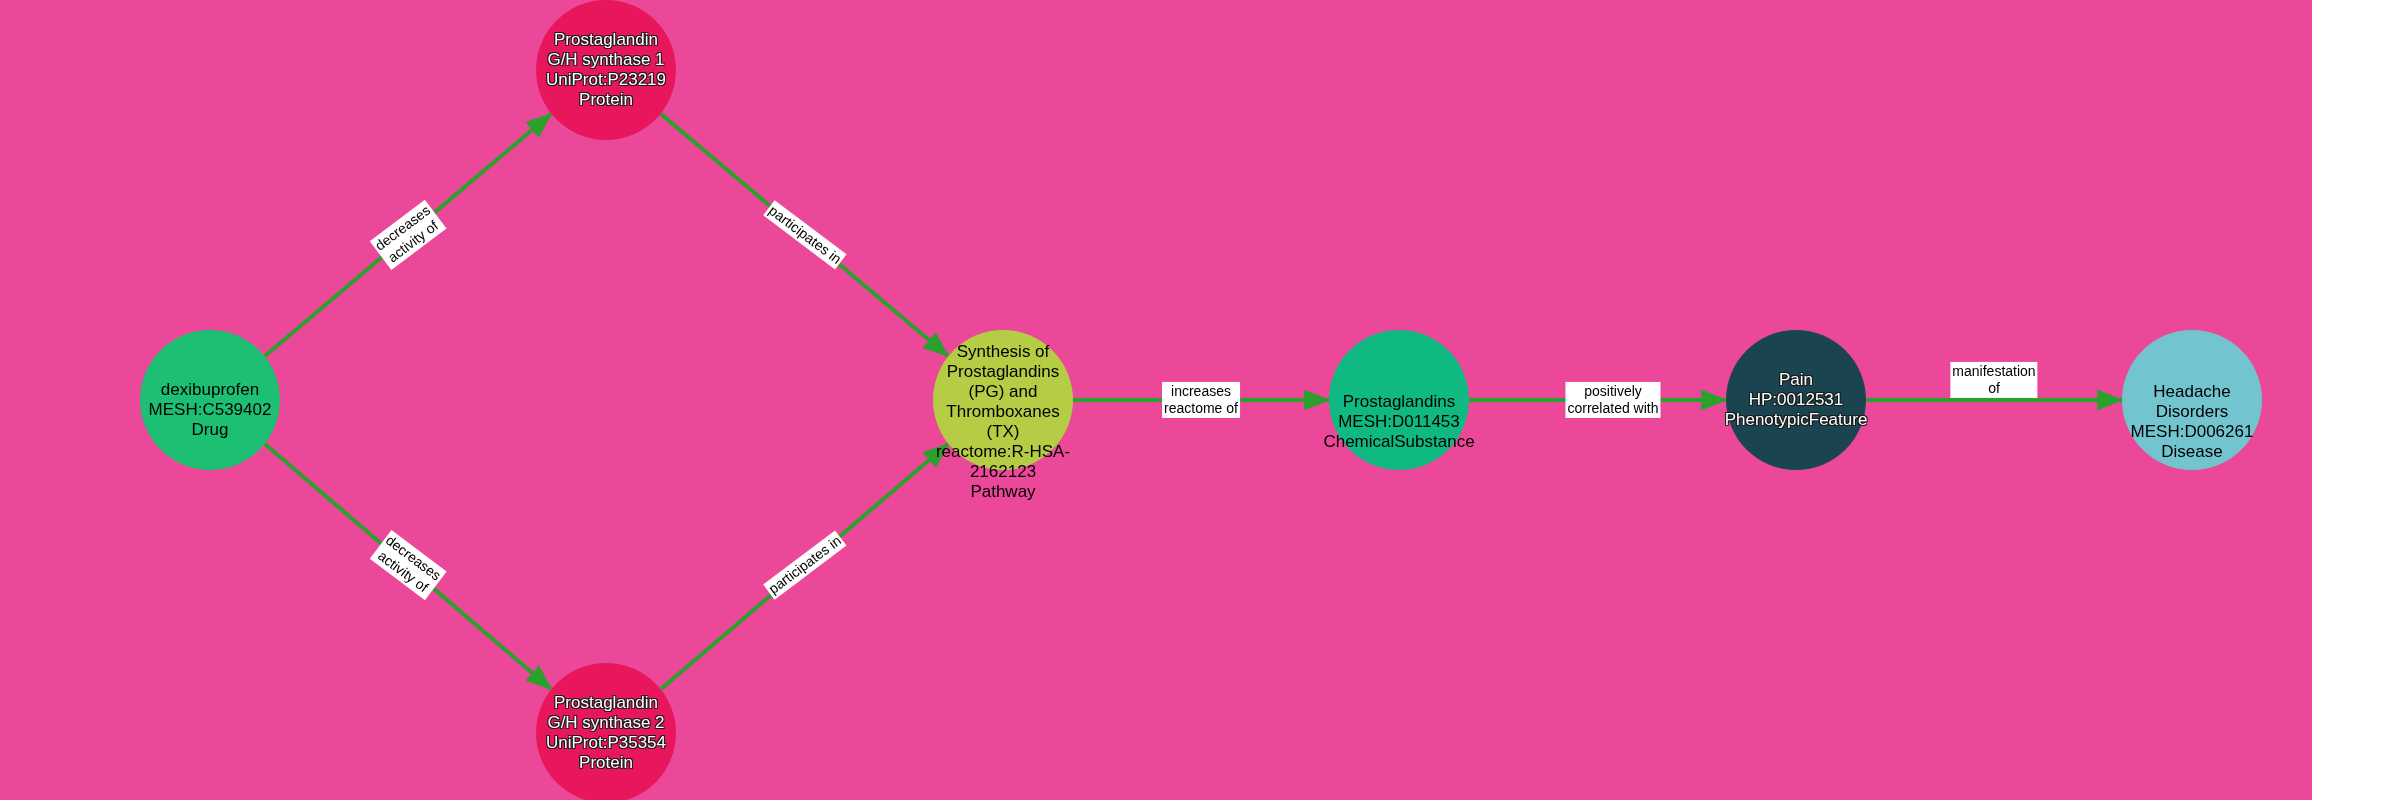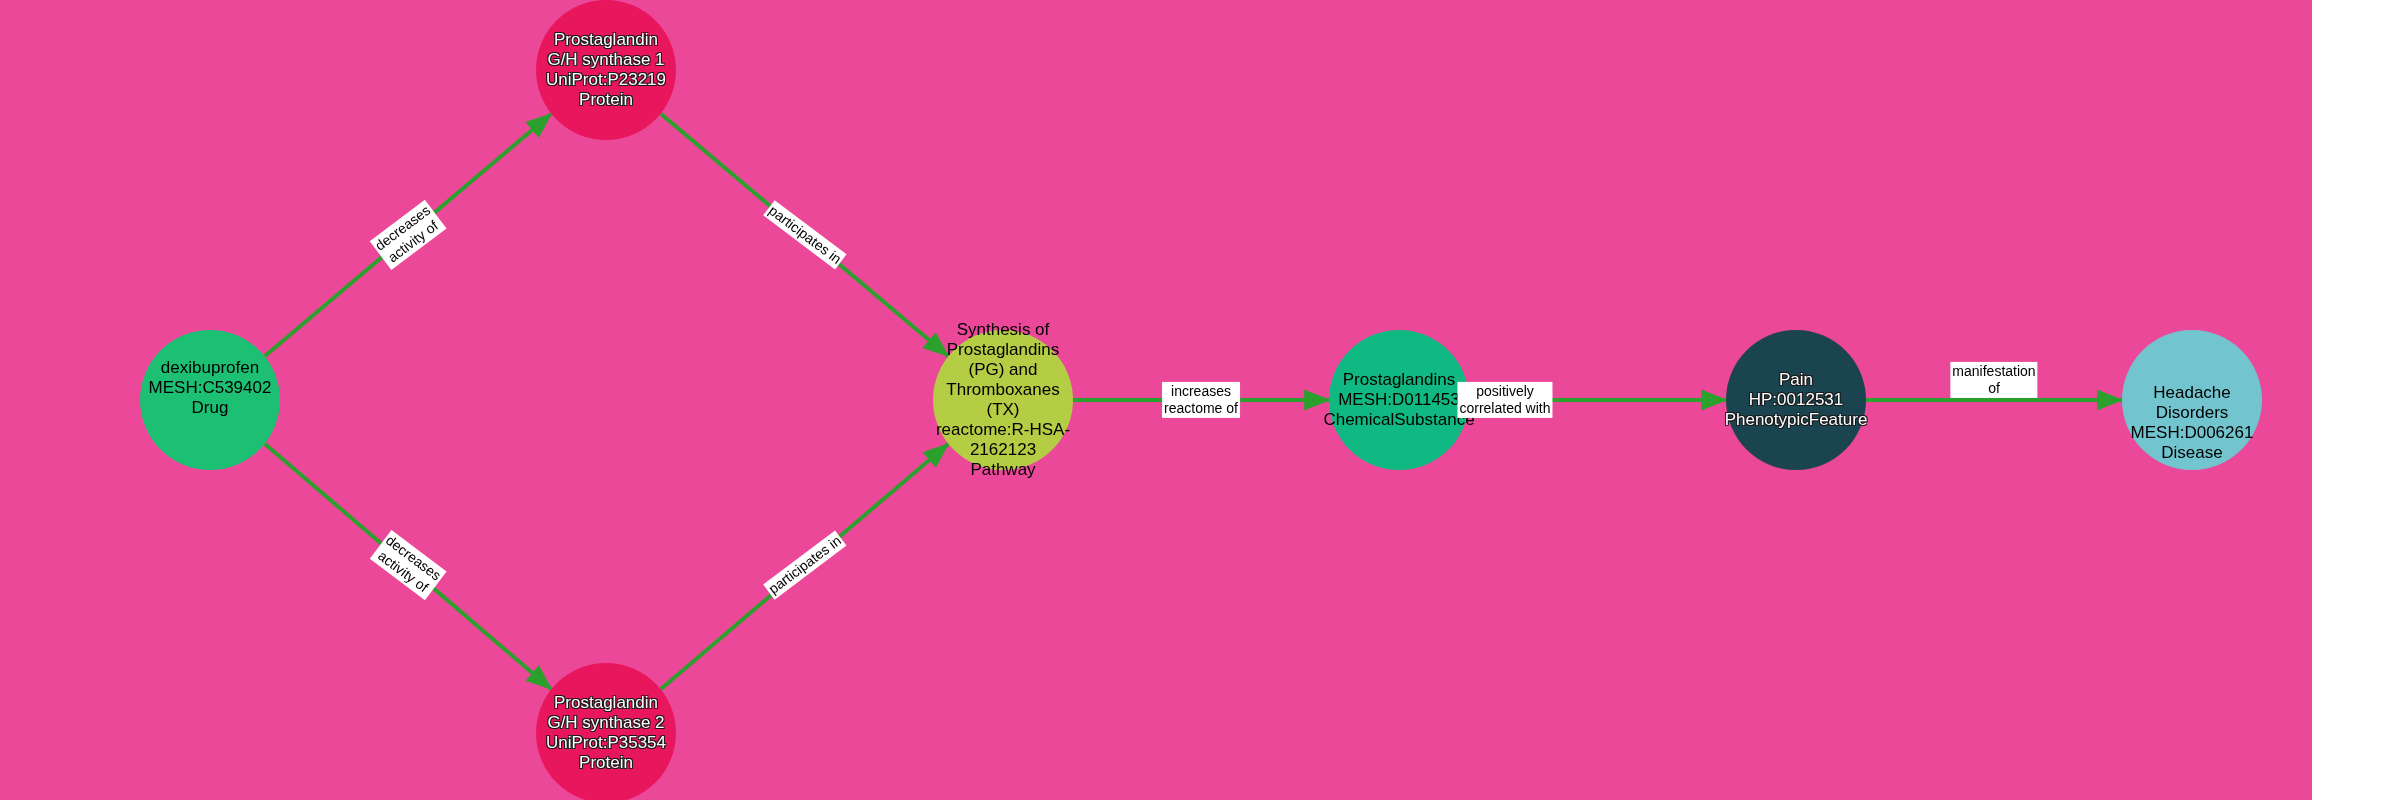--- a/index.html
+++ b/index.html
@@ -38,20 +38,21 @@
     transform: translate(-50%, -50%);
     text-align: center;
     white-space: pre;
     line-height: 1.18;
     font-size: 17px;
     pointer-events: none;
     z-index: 6;
   }
   .label-dark {
     color: #000000;
+    margin-top: 22px;
   }
   .label-light {
     color: #ffffff;
     text-shadow:
       -1px -1px 0 #1a1a1a,  1px -1px 0 #1a1a1a,
       -1px  1px 0 #1a1a1a,  1px  1px 0 #1a1a1a;
   }
   .edge-label {
     position: absolute;
     text-align: center;
@@ -122,33 +123,33 @@
 Pathway</div>
       <div class="node" style="left: 1329px; top: 330px; width: 140px; height: 140px; background: rgb(16, 185, 129);"></div>
       <div class="node-label label-dark" style="left: 1399px; top: 400px; position: absolute; transform: translate(-50%, -50%);">Prostaglandins
 MESH:D011453
 ChemicalSubstance</div>
       <div class="node" style="left: 1726px; top: 330px; width: 140px; height: 140px; background: rgb(26, 68, 80);"></div>
       <div class="node-label label-light" style="left: 1796px; top: 400px; position: absolute; transform: translate(-50%, -50%);">Pain
 HP:0012531
 PhenotypicFeature</div>
       <div class="node" style="left: 2122px; top: 330px; width: 140px; height: 140px; background: rgb(114, 197, 206);"></div>
-      <div class="node-label label-dark" style="left: 2192px; top: 423px; position: absolute; transform: translate(-50%, -50%);">Headache
+      <div class="node-label label-dark" style="left: 2192px; top: 400px; position: absolute; transform: translate(-50%, -50%);">Headache
 Disorders
 MESH:D006261
 Disease</div>
     </div>
   <div id="edge-label-layer">
       <div class="edge-label rot-up" style="left: 408px; top: 235px;">decreases
 activity of</div>
       <div class="edge-label rot-down" style="left: 805px; top: 235px;">participates in</div>
       <div class="edge-label rot-down" style="left: 408px; top: 565px;">decreases
 activity of</div>
       <div class="edge-label rot-up" style="left: 805px; top: 565px;">participates in</div>
       <div class="edge-label rot-flat" style="left: 1201px; top: 400px;">increases
 reactome of</div>
-      <div class="edge-label rot-flat" style="left: 1505px; top: 400px;">positively
+      <div class="edge-label rot-flat" style="left: 1613px; top: 400px;">positively
 correlated with</div>
       <div class="edge-label rot-flat" style="left: 1994px; top: 380px;">manifestation
 of</div>
     </div>
 
 </div>
 
 </body></html>

